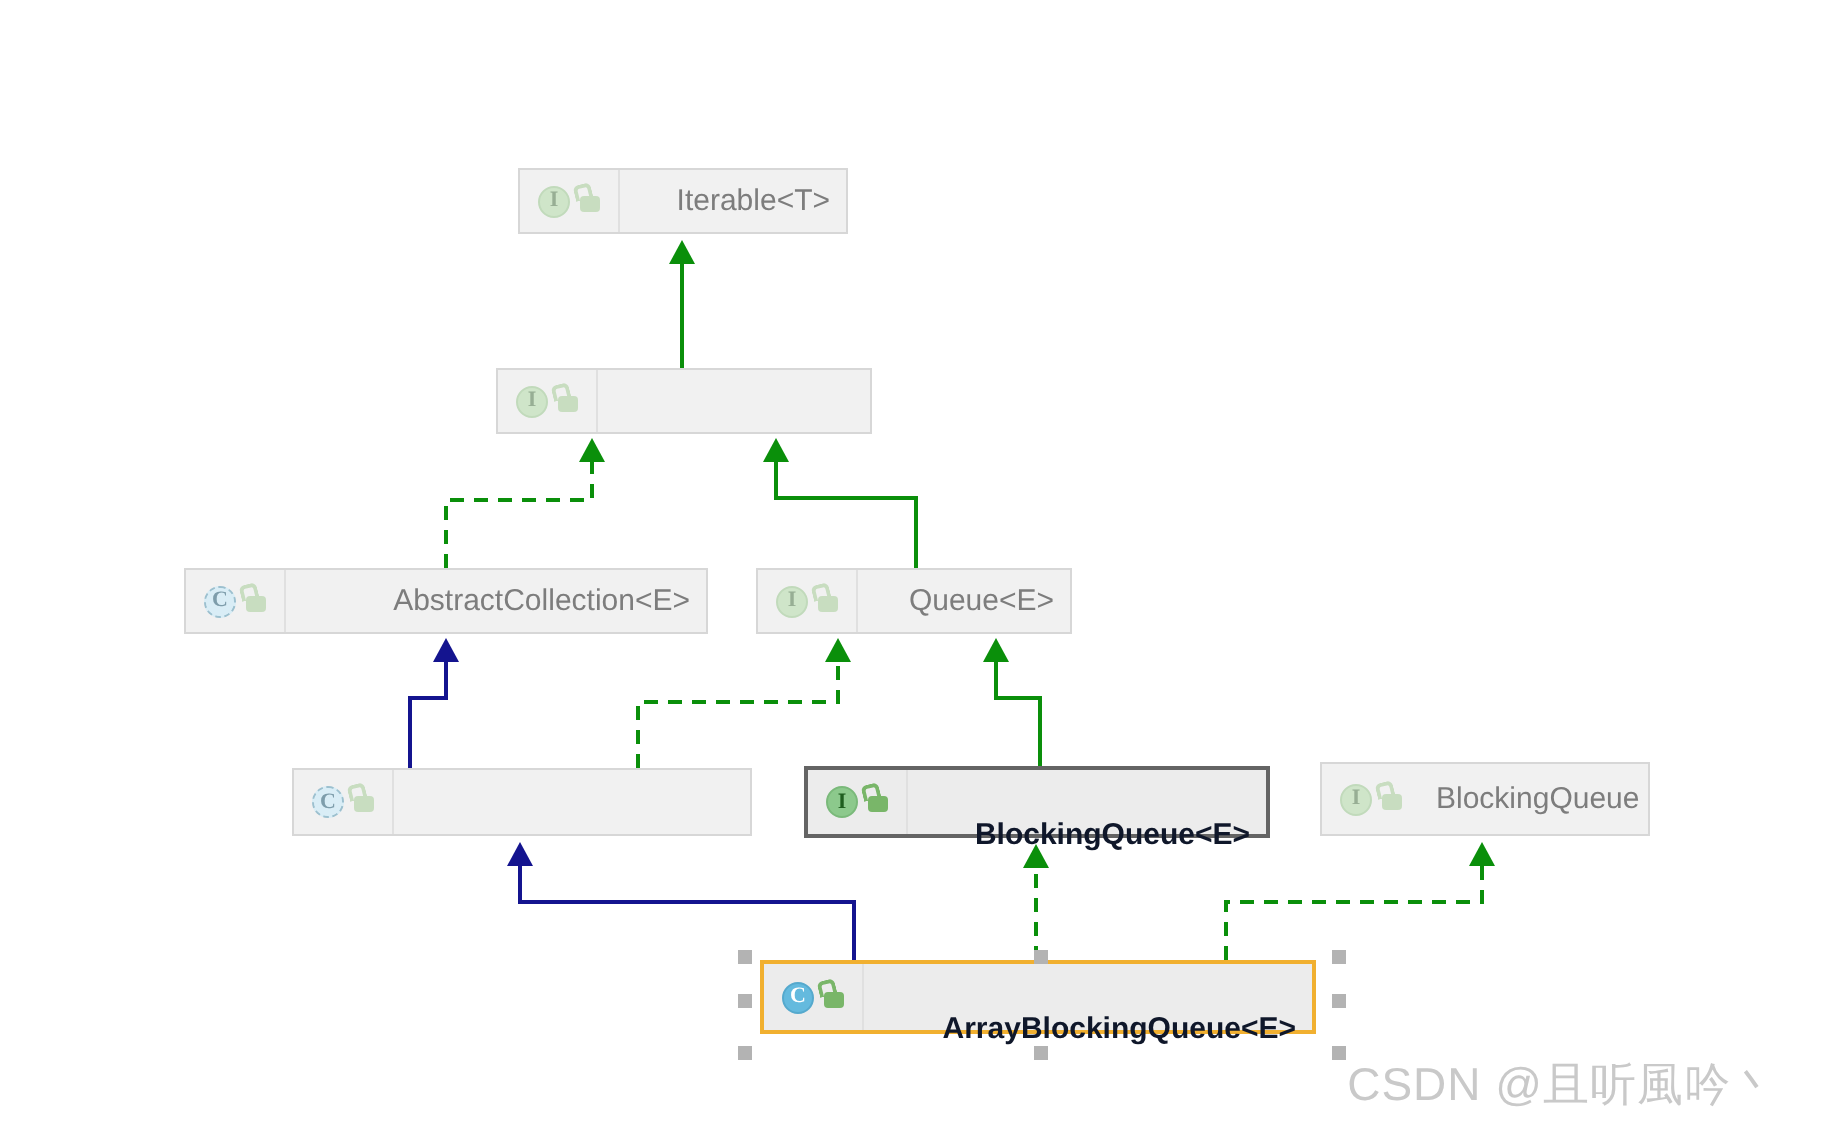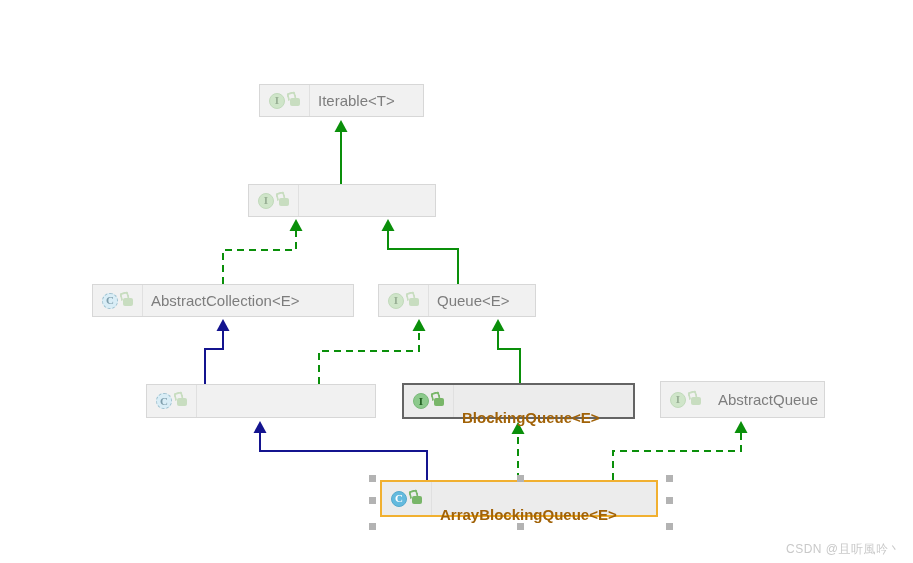--- a/index.html
+++ b/index.html
@@ -15,24 +15,24 @@
     position:absolute; box-sizing:border-box;
     background:#f1f1f1; border:1px solid #d7d7d7;
     display:flex; align-items:center;
   }
   .node.highlighted { border:2px solid #646464; background:#ececec; }
   .node.selected   { border:2px solid #f1b030; background:#ececec; }
 
   .icons { display:flex; align-items:center; padding-left:9px; flex:0 0 auto; }
   .sep { width:1px; align-self:stretch; background:#e0e0e0; margin-left:9px; }
   .label {
-    flex:1 1 auto; text-align:left; padding:0 8px;
+    flex:1 1 auto; text-align:right; padding:0 8px;
     font-size:15px; color:#7d7d7d; white-space:nowrap;
   }
-  .node.highlighted .label, .node.selected .label { color:#a16207; font-weight:bold;margin-top:32px; }
+  .node.highlighted .label, .node.selected .label { color:#0f172a; font-weight:bold;margin-top:32px; }
 
   .ball {
     width:16px; height:16px; border-radius:50%; box-sizing:border-box;
     display:flex; align-items:center; justify-content:center;
     font-family:"Liberation Serif", serif; font-weight:bold; font-size:11px; line-height:1;
   }
   .ball-i { background:#8cc98c; border:1px solid #7ab97a; color:#1f5e1f; }
   .ball-c { background:#64bade; border:1px solid #55a9cd; color:#ffffff; }
   .ball-a { background:#d9edf6; border:1px dashed #9cc0cf; color:#7e9dab; }
   .node.normal .ball-i { background:#cfe5c9; border-color:#c1dabb; color:#97ae94; }
@@ -42,22 +42,22 @@
     content:""; position:absolute; width:5px; height:6px;
     border:2px solid #79b669; border-bottom:none; border-radius:3px 3px 0 0;
     top:-6px; left:-3px; transform:rotate(-14deg);
   }
   .node.normal .lock { background:#c8ddc0; }
   .node.normal .lock::before { border-color:#c8ddc0; }
 
   .handle { position:absolute; width:7px; height:7px; background:#b3b3b3; z-index:3; }
 
   .watermark {
-    position:absolute; right:12px; bottom:5px; z-index:4;
-    color:#c9c9c9; font-size:12px; letter-spacing:0.5px;
+    position:absolute; right:24px; bottom:5px; z-index:4;
+    color:#c9c9c9; font-size:23px; letter-spacing:0.5px;
   }
 </style>
 </head>
 <body>
 
 <div style="position:absolute;inset:0;">
   <svg id="edges" width="913" height="563">
       <g>
         <polyline points="341,184 341,130" fill="none" stroke="#0a8f0a" stroke-width="2"></polyline>
         <polygon points="341,120 334.5,132 347.5,132" fill="#0a8f0a"></polygon>
@@ -141,21 +141,21 @@
         </span>
         <span class="sep"></span>
         <span class="label">BlockingQueue&lt;E&gt;</span>
       </div>
       <div class="node normal" style="left: 660px; top: 381px; width: 165px; height: 37px;">
         <span class="icons">
           <span class="ball ball-i">I</span>
           <span class="lock"></span>
         </span>
         <span class="sep"></span>
-        <span class="label">AbstractQueue</span>
+        <span class="label">BlockingQueue</span>
       </div>
       <div class="node selected" style="left: 380px; top: 480px; width: 278px; height: 37px;">
         <span class="icons">
           <span class="ball ball-c">C</span>
           <span class="lock"></span>
         </span>
         <span class="sep"></span>
         <span class="label">ArrayBlockingQueue&lt;E&gt;</span>
         <div class="handle" style="left: -13px; top: -7px;"></div>
         <div class="handle" style="left: 135px; top: -7px;"></div>

